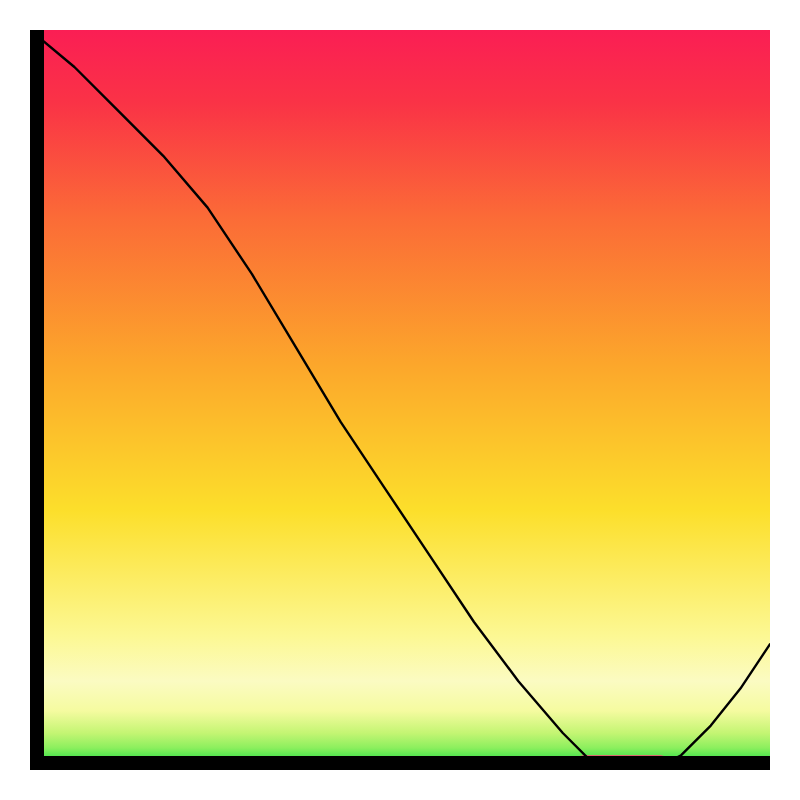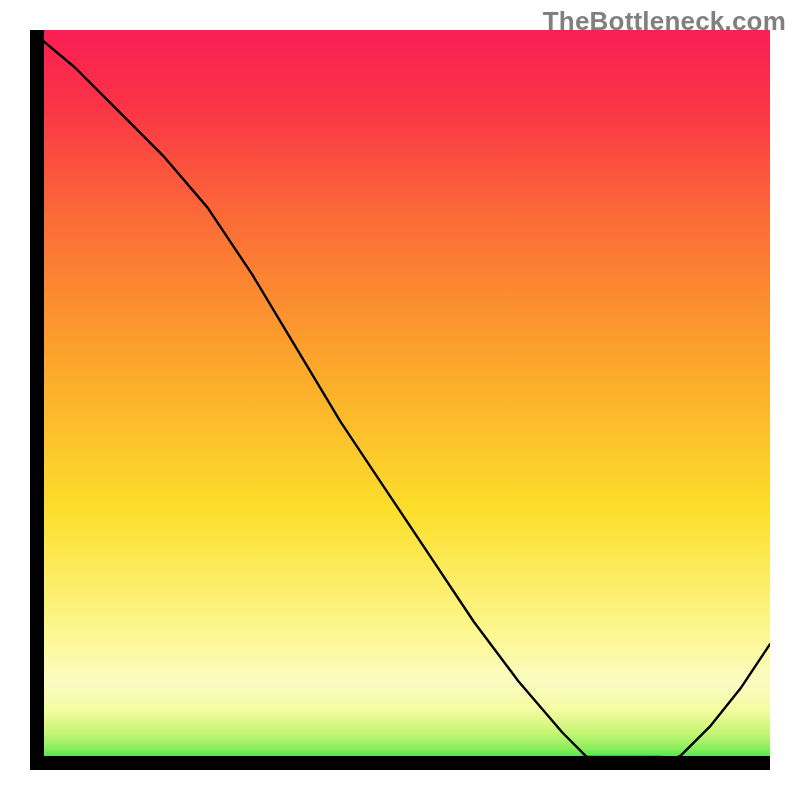--- a/index.html
+++ b/index.html
@@ -31,21 +31,20 @@
     top: 30px;
     width: 740px;
     height: 740px;
   }
 </style>
 </head>
 <body>
 
 <div class="stage">
 
-  <div class="watermark">TheBottleneck.com</div>
 
   <svg class="plot" viewBox="0 0 740 740" preserveAspectRatio="none">
     <defs>
       <linearGradient id="bgGrad" x1="0" y1="1" x2="0" y2="0">
 
       <stop offset="0.00%" stop-color="#00d43a"></stop>
           <stop offset="1.50%" stop-color="#42e24a"></stop>
           <stop offset="3.00%" stop-color="#8cef5e"></stop>
           <stop offset="5.00%" stop-color="#c4f573"></stop>
           <stop offset="8.00%" stop-color="#f5fba0"></stop>

